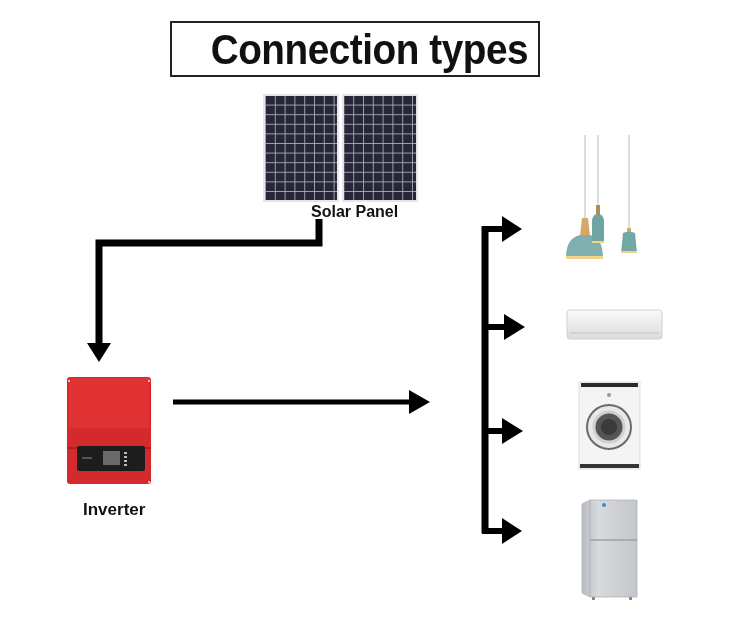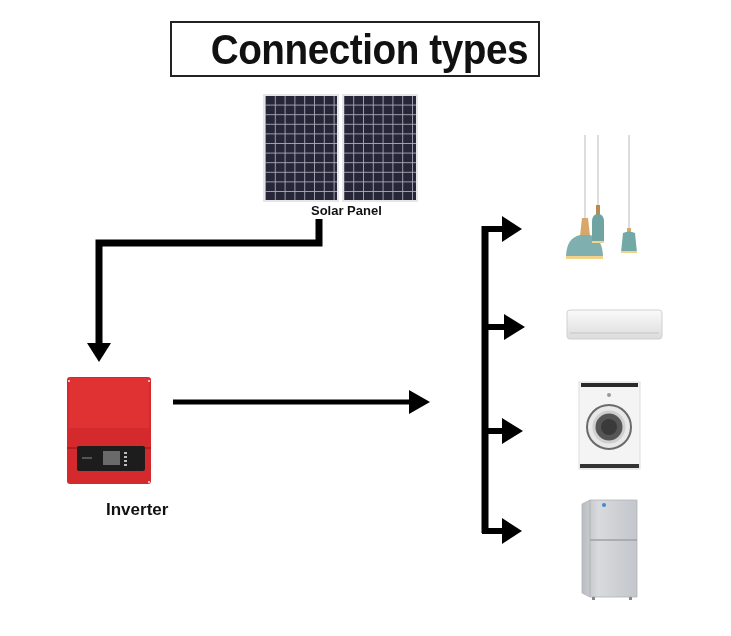--- a/index.html
+++ b/index.html
@@ -9,22 +9,22 @@
     left: 170px; top: 21px; width: 370px; height: 56px;
     border: 2px solid #222; box-sizing: border-box;
     display: flex; align-items: center; justify-content: center;
   }
   #title-text {
     font-family: "Liberation Sans", sans-serif; font-weight: bold;
     font-size: 43px; color: #111; letter-spacing: -0.5px;
     transform: scaleX(0.9); white-space: nowrap;
   }
   .label { font-weight: bold; color: #111; white-space: nowrap; }
-  #solar-label { left: 282px; top: 203px; font-size: 13px; }
-  #inverter-label { left: 77px; top: 500px; font-size: 17px; }
+  #solar-label { left: 282px; top: 203px; font-size: 16px; }
+  #inverter-label { left: 54px; top: 500px; font-size: 17px; }
   svg { position: absolute; left: 0; top: 0; }
 </style>
 </head>
 <body>
 
 <div id="title-box" class="abs">
   <span id="title-text">Connection types</span>
 </div>
 
 <svg width="731" height="636" viewBox="0 0 731 636">

